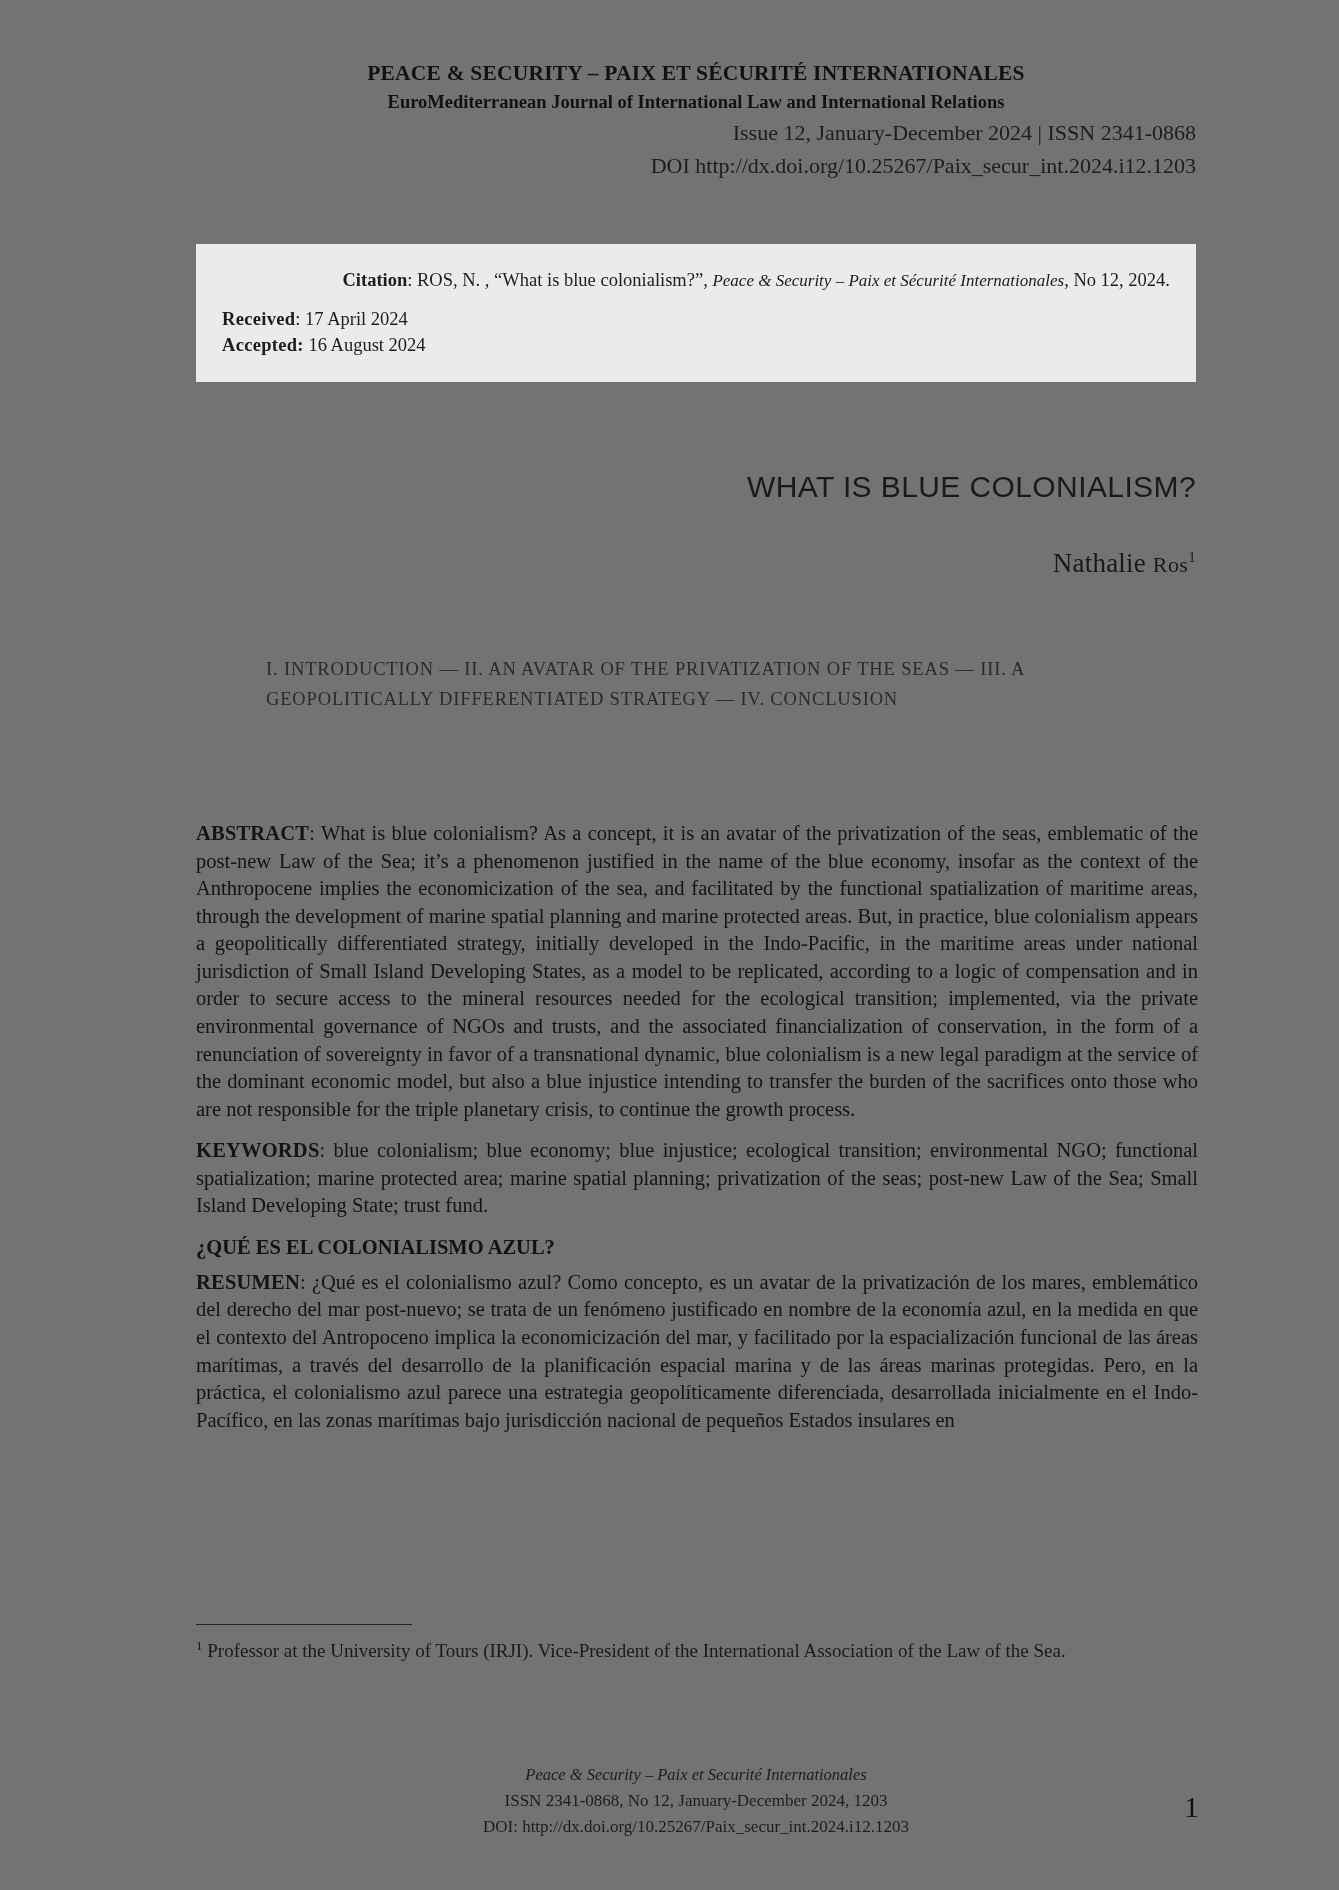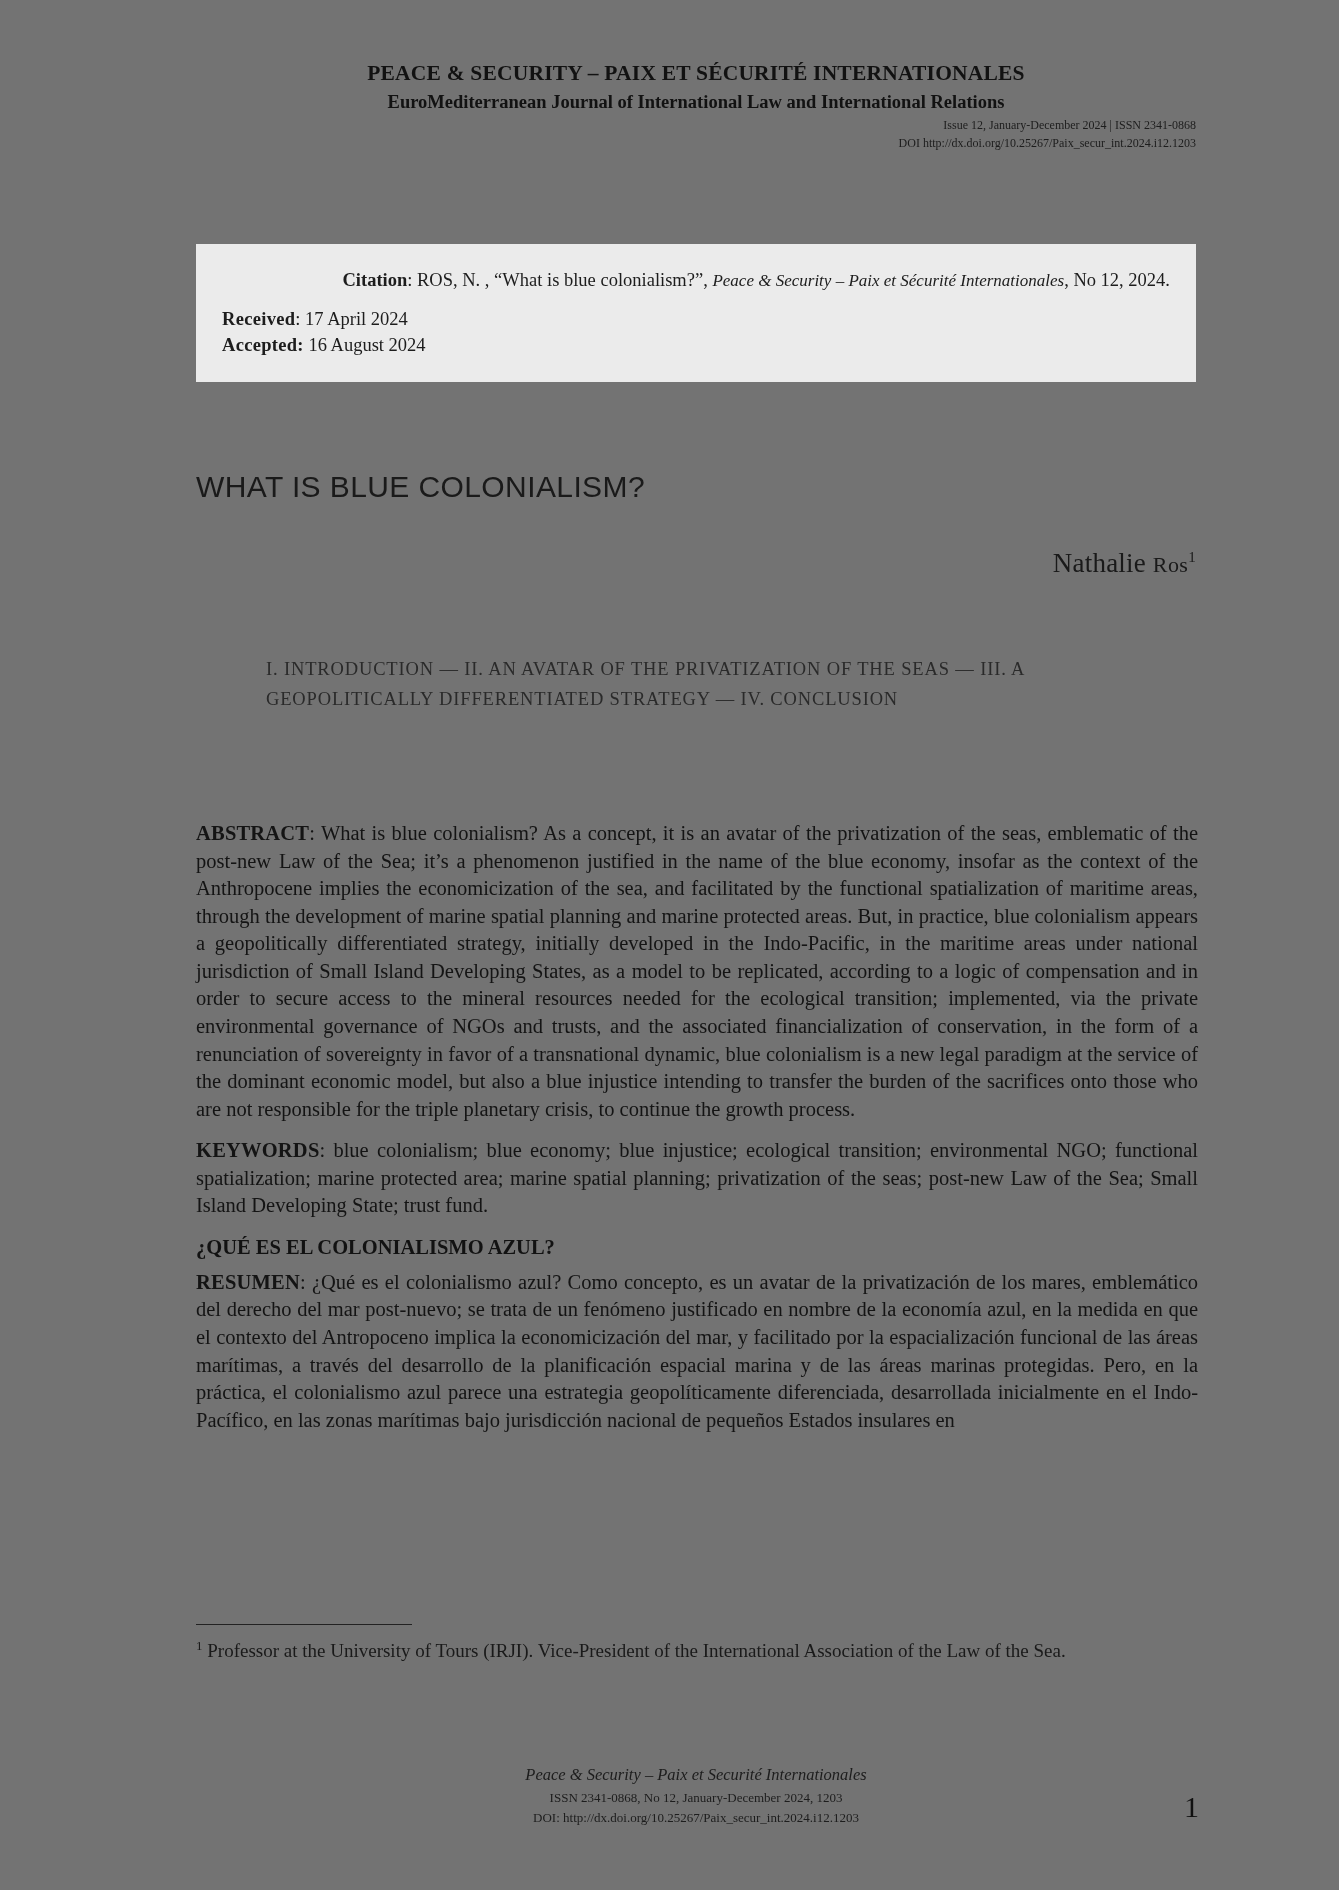--- a/index.html
+++ b/index.html
@@ -42,21 +42,21 @@
   .masthead-subtitle {
     font-family: "Liberation Serif", "DejaVu Serif", serif;
     font-weight: bold;
     font-size: 18.5px;
     line-height: 1.45;
     color: #121212;
     text-align: center;
     margin-top: 1px;
   }
   .masthead-line {
-    font-size: 12px;
+    font-size: 22px;
     line-height: 1.5;
     color: #1d1d1d;
     text-align: right;
   }
 
   
   .citation-box {
     position: absolute;
     left: 196px;
     top: 244px;
@@ -85,21 +85,21 @@
     color: #1d1d1d;
   }
   .dates .lbl { font-weight: bold; letter-spacing: 0.3px; }
 
   
   .article-title {
     position: absolute;
     left: 196px;
     top: 470px;
     width: 1000px;
-    text-align: left;
+    text-align: right;
     font-family: "Liberation Sans", "DejaVu Sans", sans-serif;
     font-size: 30px;
     font-weight: 400;
     letter-spacing: 0.4px;
     color: #1a1a1a;
   }
 
   .author-line {
     position: absolute;
     left: 196px;
@@ -185,21 +185,21 @@
     width: 1000px;
     text-align: center;
   }
   .footer .f-journal {
     font-style: italic;
     font-size: 16.5px;
     line-height: 1.55;
     color: #1d1d1d;
   }
   .footer .f-line {
-    font-size: 13px;
+    font-size: 17px;
     line-height: 1.55;
     color: #1d1d1d;
   }
   .page-number {
     position: absolute;
     right: 140px;
     top: 1790px;
     font-size: 30px;
     color: #111;
   }

